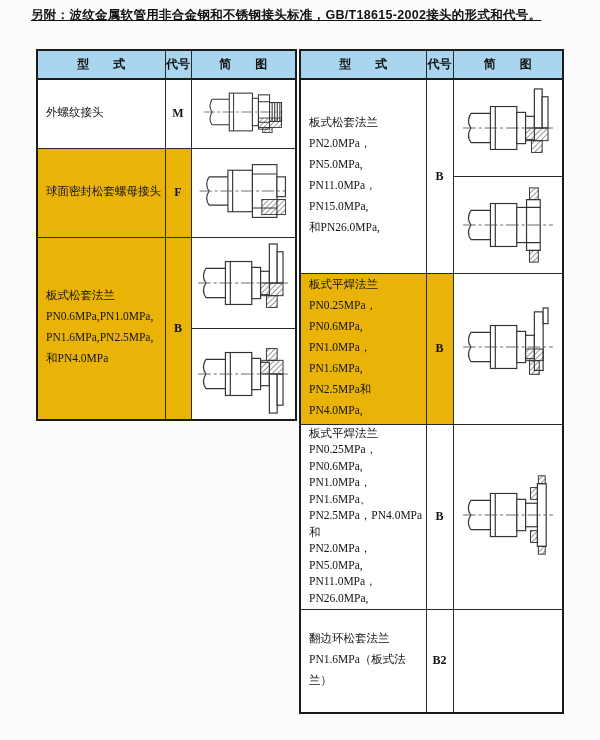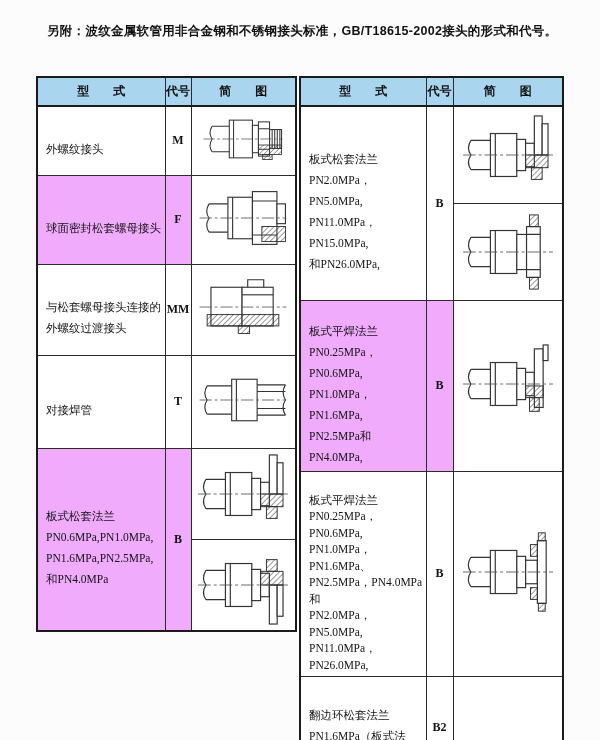--- a/index.html
+++ b/index.html
@@ -1,32 +1,32 @@
 <!DOCTYPE html>
 <html><head>
 <meta charset="utf-8">
 <style>
   html,body{margin:0;padding:0;}
   body{width:600px;height:740px;background:#fcfcfc;font-family:"Liberation Sans",sans-serif;position:relative;}
   .page{position:relative;width:600px;height:740px;background:#fcfcfc;overflow:hidden;}
-  .title{position:absolute;left:30px;top:6px;margin:17px;font-weight:bold;font-size:12.5px;color:#111;
-         font-family:"Liberation Sans",sans-serif;letter-spacing:0.3px;white-space:nowrap;}
-  table.tbl{border-collapse:collapse;table-layout:fixed;position:absolute;top:76px;background:#fff;
+  .title{position:absolute;left:30px;top:6px;margin:1px;font-weight:bold;font-size:12.5px;color:#111;
+         font-family:"Liberation Sans",sans-serif;letter-spacing:0.3px;white-space:nowrap;text-decoration:underline;}
+  table.tbl{border-collapse:collapse;table-layout:fixed;position:absolute;top:49px;background:#fff;
             border:2px solid #1b1b1b;}
   table.tbl.left{left:36px;width:259px;}
   table.tbl.right{left:299px;width:263px;}
   .tbl th,.tbl td{border:1px solid #2a2a2a;padding:0;overflow:hidden;}
   .tbl thead th{background:#a9d5ee;height:27px;font-weight:bold;font-size:12px;color:#111;
                 font-family:"Liberation Serif","DejaVu Serif",serif;border-bottom:2px solid #1b1b1b;}
   td.type{font-family:"Liberation Serif","DejaVu Serif",serif;font-size:11.5px;color:#131313;
-          vertical-align:middle;padding:20px 3px 3px 8px;white-space:pre-line;line-height:21px;}
+          vertical-align:middle;padding:0 3px 3px 8px;white-space:pre-line;line-height:21px;}
   td.code{text-align:center;vertical-align:middle;font-family:"Liberation Serif","DejaVu Serif",serif;
           font-weight:600;font-size:12px;color:#131313;}
   td.diag{text-align:center;vertical-align:middle;background:#fff;}
-  tr.hl td.type, tr.hl td.code{background:#f0abfc;margin-top:8px;}
+  tr.hl td.type, tr.hl td.code{background:#eab308;margin-top:8px;}
   .stack{display:flex;flex-direction:column;width:100%;}
   .stack .half{flex:1;display:flex;align-items:center;justify-content:center;}
   .stack .half + .half{border-top:1px solid #2a2a2a;}
   svg .ln{stroke:#333;stroke-width:1.2;fill:none;}
   svg .wh{fill:#ffffff;stroke:#333;stroke-width:1.2;}
   svg .cl{stroke:#555;stroke-width:0.9;fill:none;stroke-dasharray:13 3 3 3;}
   svg .hb{stroke:#333;stroke-width:1;}
 </style>
 </head>
 <body>
@@ -87,51 +87,20 @@
             <rect class="wh" x="32" y="13" width="26" height="44"></rect>
               <line class="ln" x1="37" y1="13" x2="37" y2="57"></line>
             <rect class="wh" x="58" y="7" width="26" height="56"></rect>
               <path class="ln" d="M58,17 h26 M58,53 h26"></path>
             <rect class="wh" x="84" y="20" width="9" height="21"></rect>
             <rect class="hb" fill="url(#hatch)" x="68" y="44" width="25" height="16"></rect>
             <line class="cl" x1="2" y1="35" x2="94" y2="35"></line>
           </svg>
         </td>
       </tr>
-      <tr style="height:91px">
-        <td class="type">与松套螺母接头连接的
-外螺纹过渡接头</td>
-        <td class="code">MM</td>
-        <td class="diag">
-          <svg width="92" height="66" viewBox="0 0 96 70">
-            <rect class="wh" x="14" y="13" width="33" height="41"></rect>
-            <rect class="wh" x="47" y="13" width="33" height="41"></rect>
-            <path class="ln" d="M53,13 v-8 h17 v8"></path>
-              <path class="ln" d="M47,21 h33"></path>
-            <rect class="hb" fill="url(#hatch)" x="10" y="42" width="76" height="12"></rect>
-            <rect class="hb" fill="url(#hatch)" x="43" y="54" width="12" height="8"></rect>
-            <line class="cl" x1="2" y1="34" x2="94" y2="34"></line>
-          </svg>
-        </td>
-      </tr>
-      <tr style="height:93px">
-        <td class="type">对接焊管</td>
-        <td class="code">T</td>
-        <td class="diag">
-          <svg width="92" height="66" viewBox="0 0 96 70">
-            <path class="ln" d="M10,20 H36 M10,50 H36"></path>
-              <path class="ln" d="M10,20 q-5,8 0,15 q-5,8 0,15"></path>
-            <rect class="wh" x="36" y="13" width="27" height="44"></rect>
-              <line class="ln" x1="41" y1="13" x2="41" y2="57"></line>
-            <path class="ln" d="M63,19 H93 M63,51 H93 M63,26 H93 M63,44 H93"></path>
-            <path class="ln" d="M93,19 q-5,8 0,16 q-5,8 0,16"></path>
-            <line class="cl" x1="2" y1="35" x2="94" y2="35"></line>
-          </svg>
-        </td>
-      </tr>
       <tr class="hl" style="height:130px">
         <td class="type">板式松套法兰
 PN0.6MPa,PN1.0MPa,
 PN1.6MPa,PN2.5MPa,
 和PN4.0MPa</td>
         <td class="code">B</td>
         <td class="diag">
           <div class="stack" style="height:181px">
             <div class="half">
               <svg width="94" height="82" viewBox="0 0 96 84">

